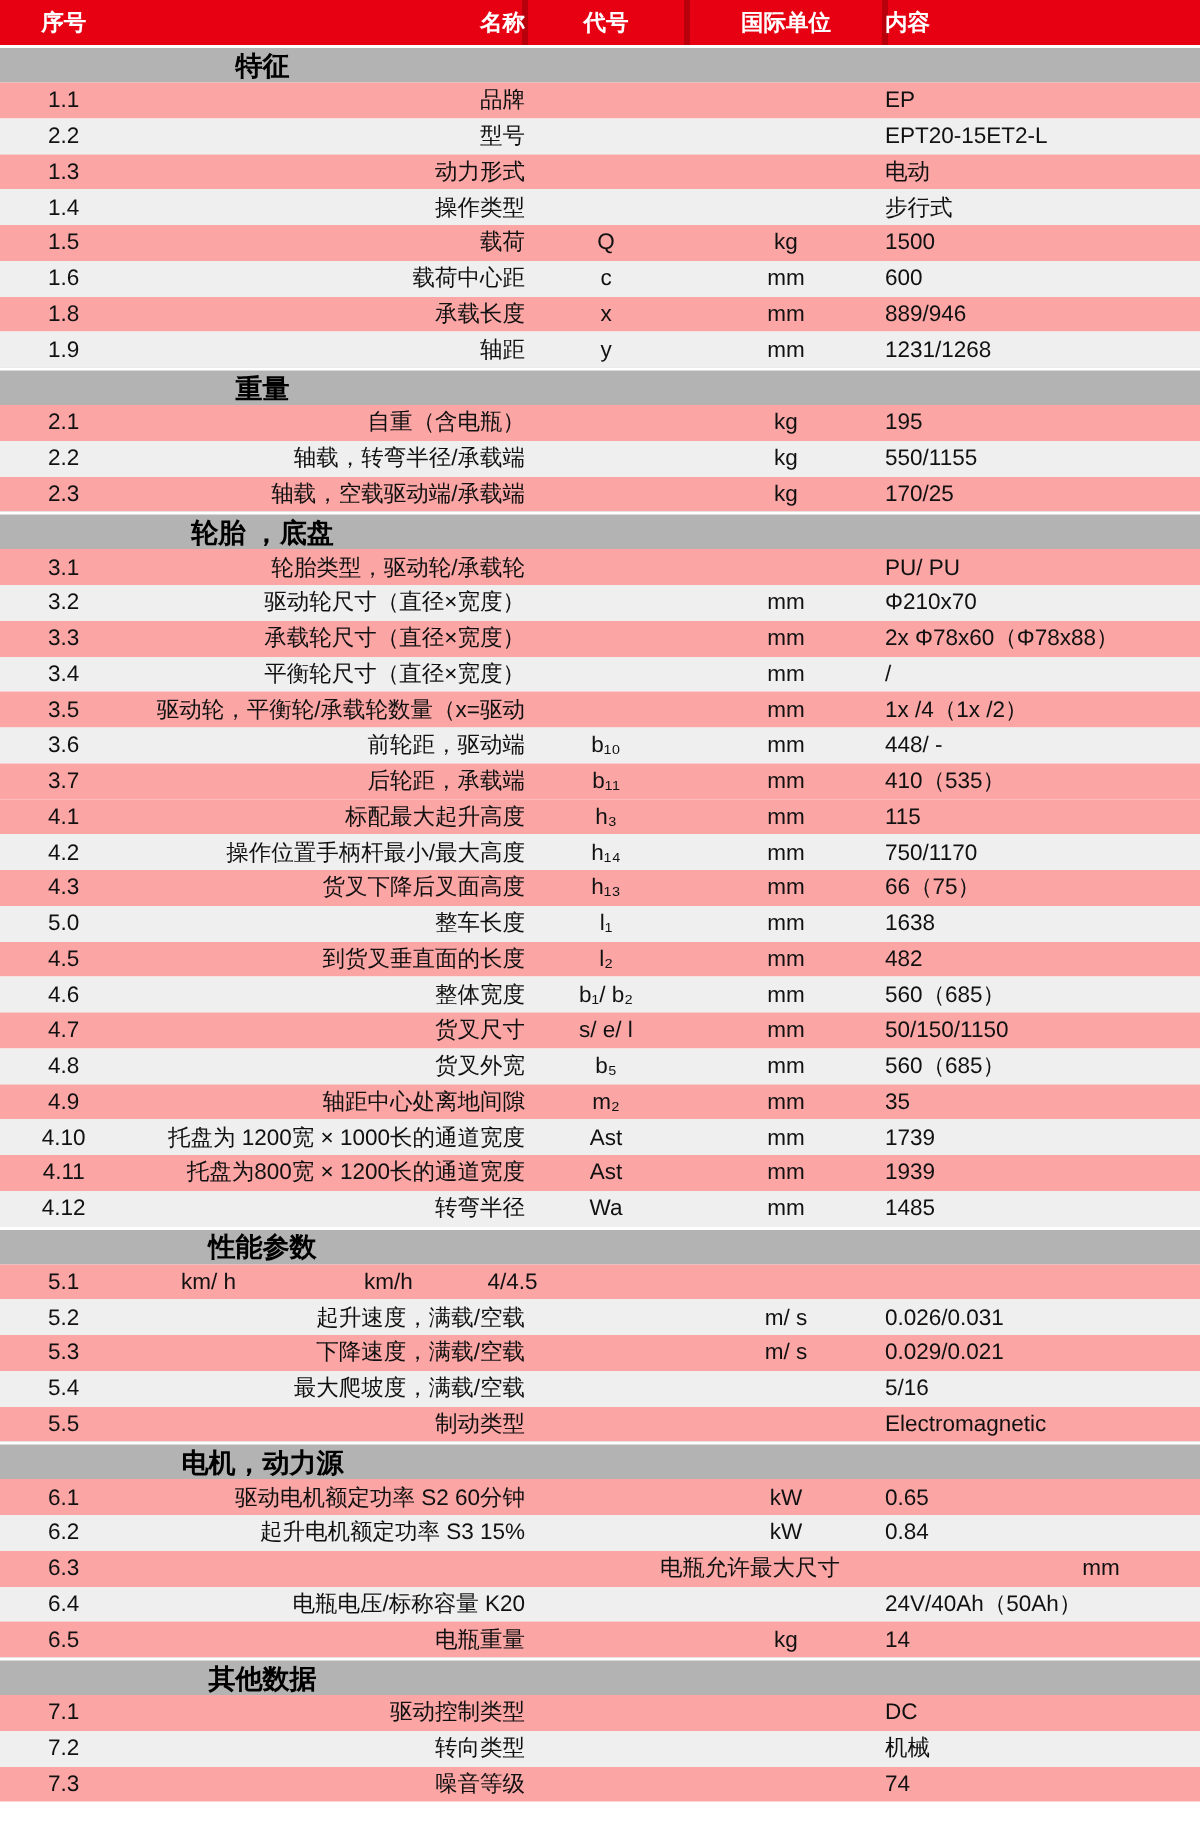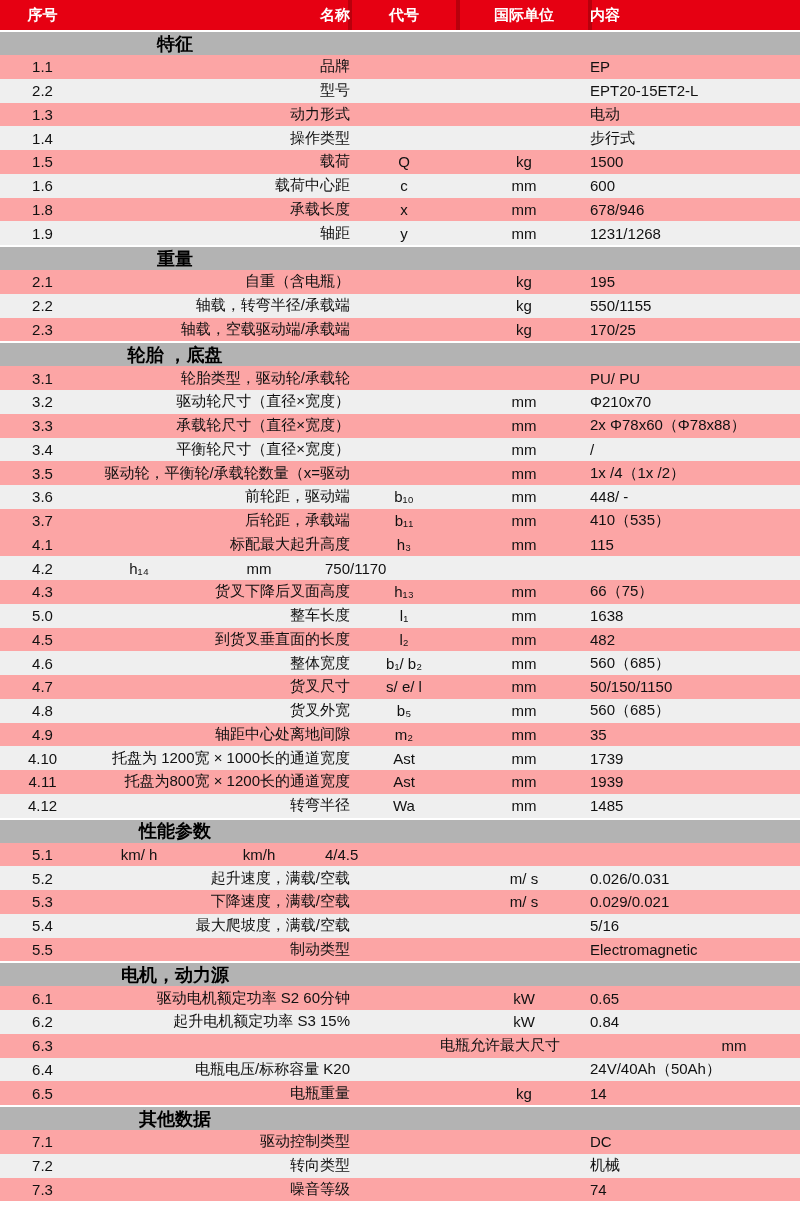--- a/index.html
+++ b/index.html
@@ -99,21 +99,21 @@
     <div class="cell c-name">载荷中心距</div>
     <div class="cell c-sym">c</div>
     <div class="cell c-unit">mm</div>
     <div class="cell c-val">600</div>
   </div>
       <div class="row">
     <div class="cell c-no">1.8</div>
     <div class="cell c-name">承载长度</div>
     <div class="cell c-sym">x</div>
     <div class="cell c-unit">mm</div>
-    <div class="cell c-val">678/946</div>
+    <div class="cell c-val">889/946</div>
   </div>
       <div class="row alt">
     <div class="cell c-no">1.9</div>
     <div class="cell c-name">轴距</div>
     <div class="cell c-sym">y</div>
     <div class="cell c-unit">mm</div>
     <div class="cell c-val">1231/1268</div>
   </div>
       <div class="section-bar">
     <div class="section-title">重量</div>
@@ -193,20 +193,21 @@
   </div>
       <div class="row">
     <div class="cell c-no">4.1</div>
     <div class="cell c-name">标配最大起升高度</div>
     <div class="cell c-sym">h₃</div>
     <div class="cell c-unit">mm</div>
     <div class="cell c-val">115</div>
   </div>
       <div class="row alt">
     <div class="cell c-no">4.2</div>
+    <div class="cell c-name">操作位置手柄杆最小/最大高度</div>
     <div class="cell c-sym">h₁₄</div>
     <div class="cell c-unit">mm</div>
     <div class="cell c-val">750/1170</div>
   </div>
       <div class="row">
     <div class="cell c-no">4.3</div>
     <div class="cell c-name">货叉下降后叉面高度</div>
     <div class="cell c-sym">h₁₃</div>
     <div class="cell c-unit">mm</div>
     <div class="cell c-val">66（75）</div>

